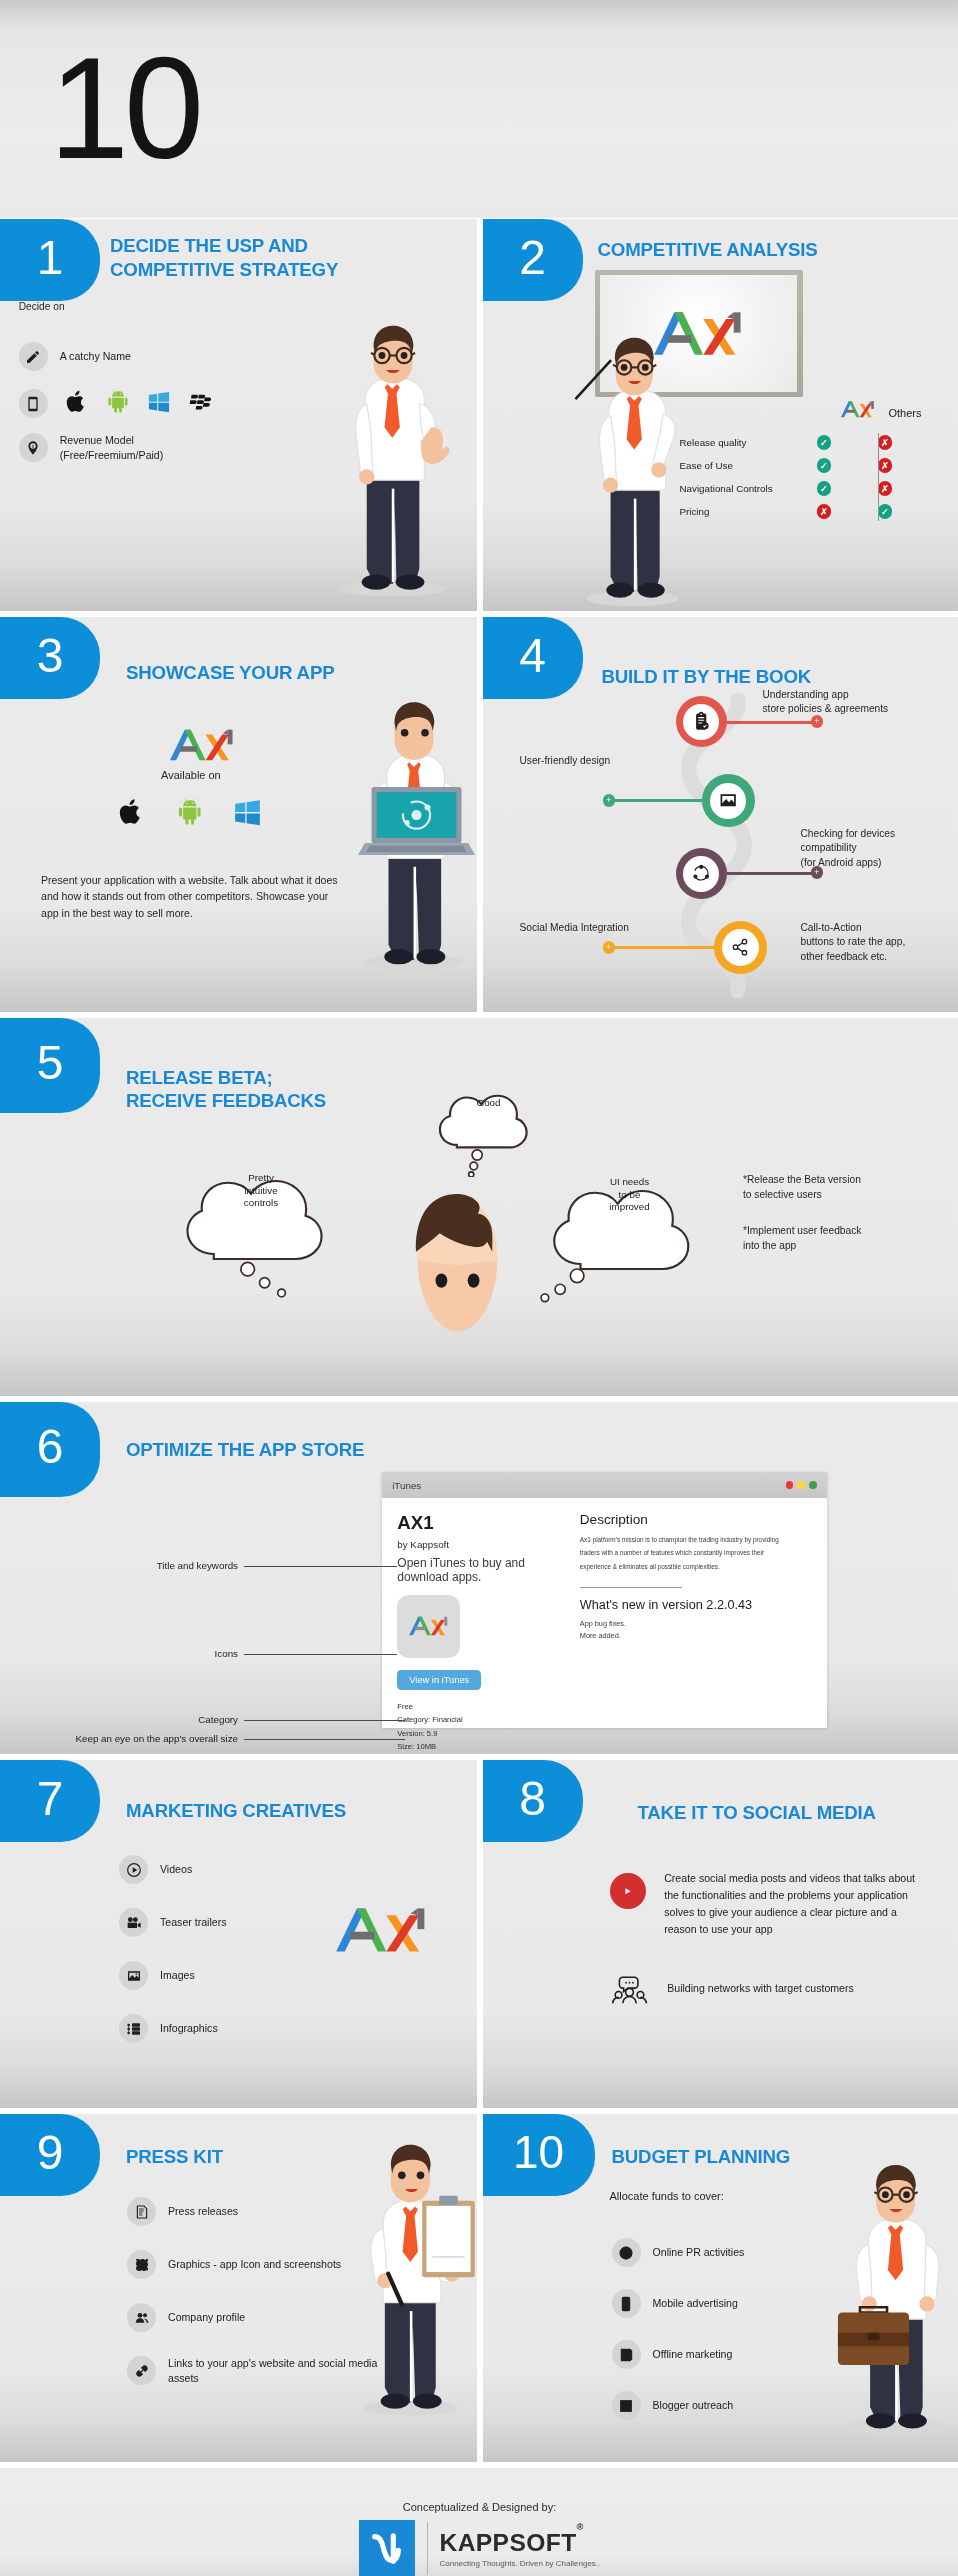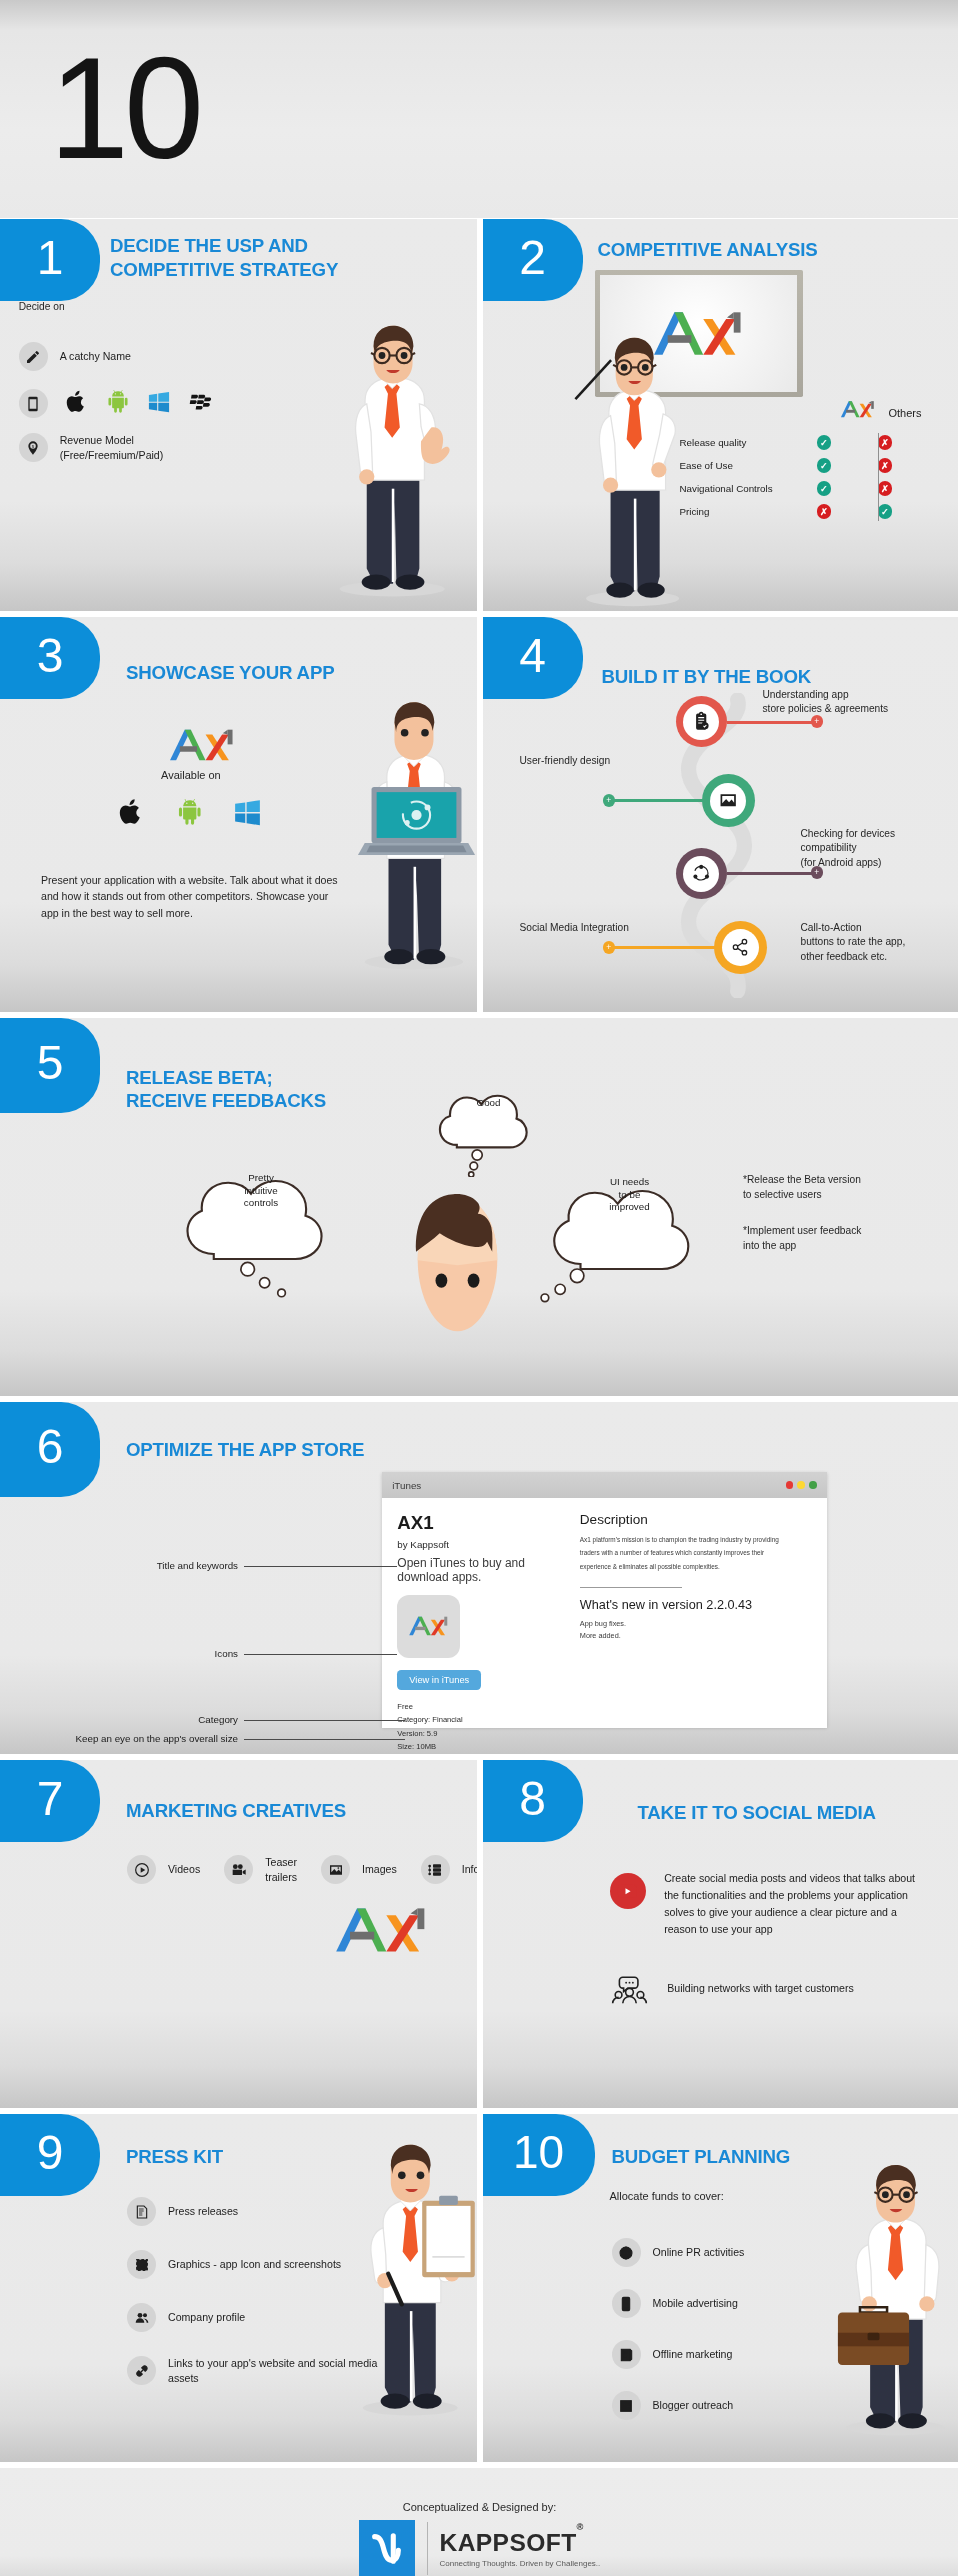--- a/index.html
+++ b/index.html
@@ -658,21 +658,21 @@
       <div class="leader" style="left:244px; top:337px; width:161px;"></div>
     </div>
   </div>
 
   <div class="row r5">
 
     <div class="panel">
       <div class="numtab">7</div>
       <div class="step-title" style="left:126px; top:39px;">MARKETING CREATIVES</div>
 
-      <div style="position:absolute; left:127px; top:95px; display:flex; flex-direction:row; gap:24px;">
+      <div style="position:absolute; left:119px; top:95px; display:flex; flex-direction:column; gap:24px;">
         <div class="bullet-row">
           <span class="circ">
             <svg viewBox="0 0 24 24">
                 <circle cx="12" cy="12" r="9.5" fill="none" stroke="#1f1f1f" stroke-width="1.8"></circle>
                 <path d="M10 7.8l7 4.2-7 4.2z"></path>
               </svg>
           </span>
           <span class="lbl">Videos</span>
         </div>
         <div class="bullet-row">

